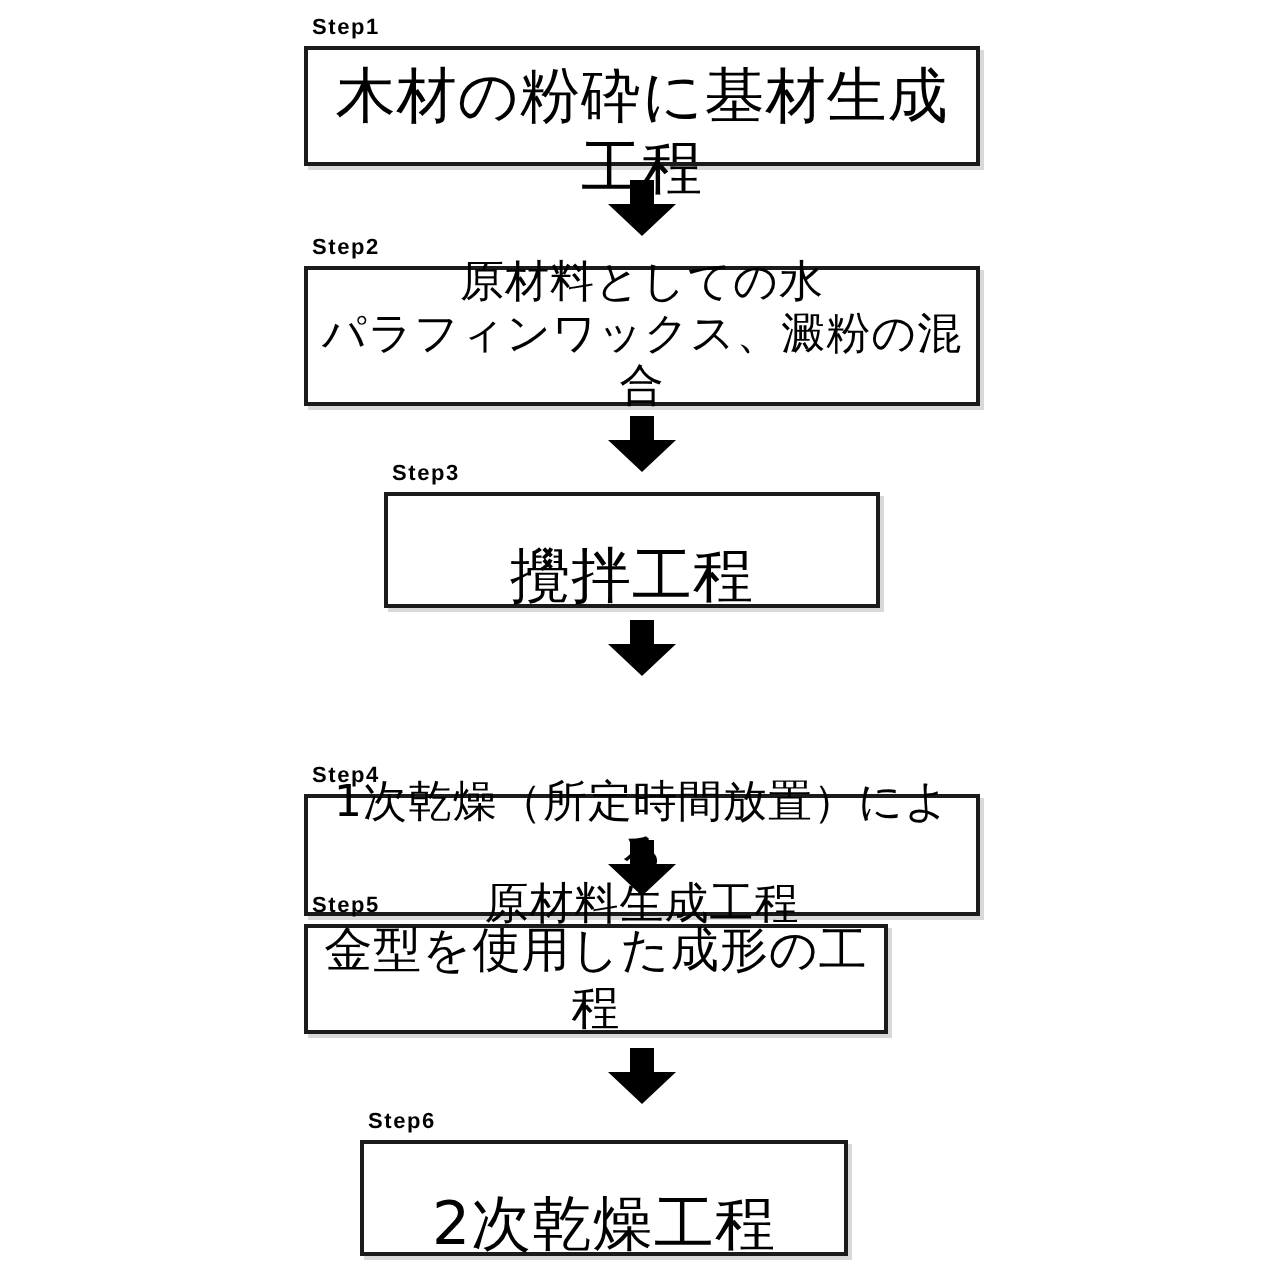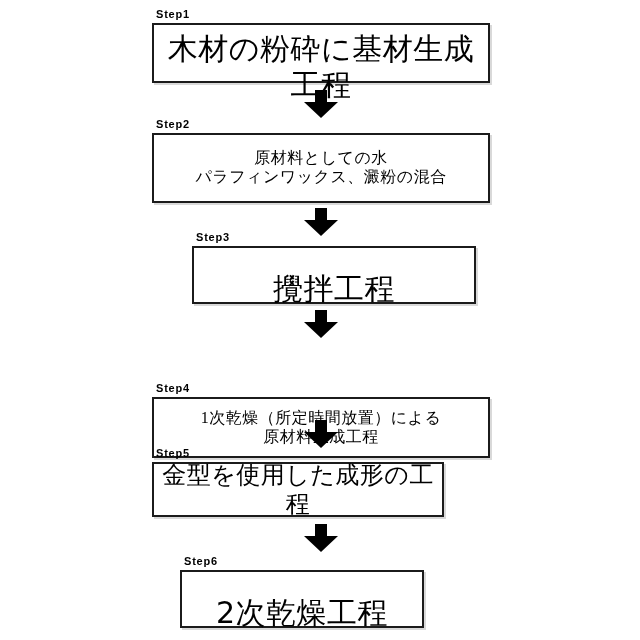--- a/index.html
+++ b/index.html
@@ -56,21 +56,21 @@
     color: #000000;
     text-align: center;
     font-weight: 500;
     line-height: 1.18;
     letter-spacing: 0.5px;
     white-space: pre-line;
     padding: 0 4px;
   }
   .size-lg { font-size: 30px; margin-top: 27px; }
   .size-md { font-size: 24px; }
-  .size-sm { font-size: 16px; font-family: Liberation Serif, serif; }
+  .size-sm { font-size: 22px; }
 
   .arrow {
     position: absolute;
     width: 34px;
     height: 28px;
   }
   .arrow svg { display: block; }
 </style>
 </head>
 <body>
@@ -97,21 +97,21 @@
 パラフィンワックス、澱粉の混合</div>
     </div>
   </div>
 
   <div class="arrow" style="left:304px; top:208px;">
     <svg width="34" height="28" viewBox="0 0 34 28" aria-hidden="true">
       <polygon points="11,0 23,0 23,12 34,12 17,28 0,12 11,12" fill="#000000"></polygon>
     </svg>
   </div>
 
-  <div class="step" style="left:192px; top:246px; width:284px; height:58px;">
+  <div class="step" style="left:192px; top:246px; width:248px; height:58px;">
     <div class="step-label">Step3</div>
     <div class="step-box">
       <div class="step-text size-lg">攪拌工程</div>
     </div>
   </div>
 
   <div class="arrow" style="left:304px; top:310px;">
     <svg width="34" height="28" viewBox="0 0 34 28" aria-hidden="true">
       <polygon points="11,0 23,0 23,12 34,12 17,28 0,12 11,12" fill="#000000"></polygon>
     </svg>

